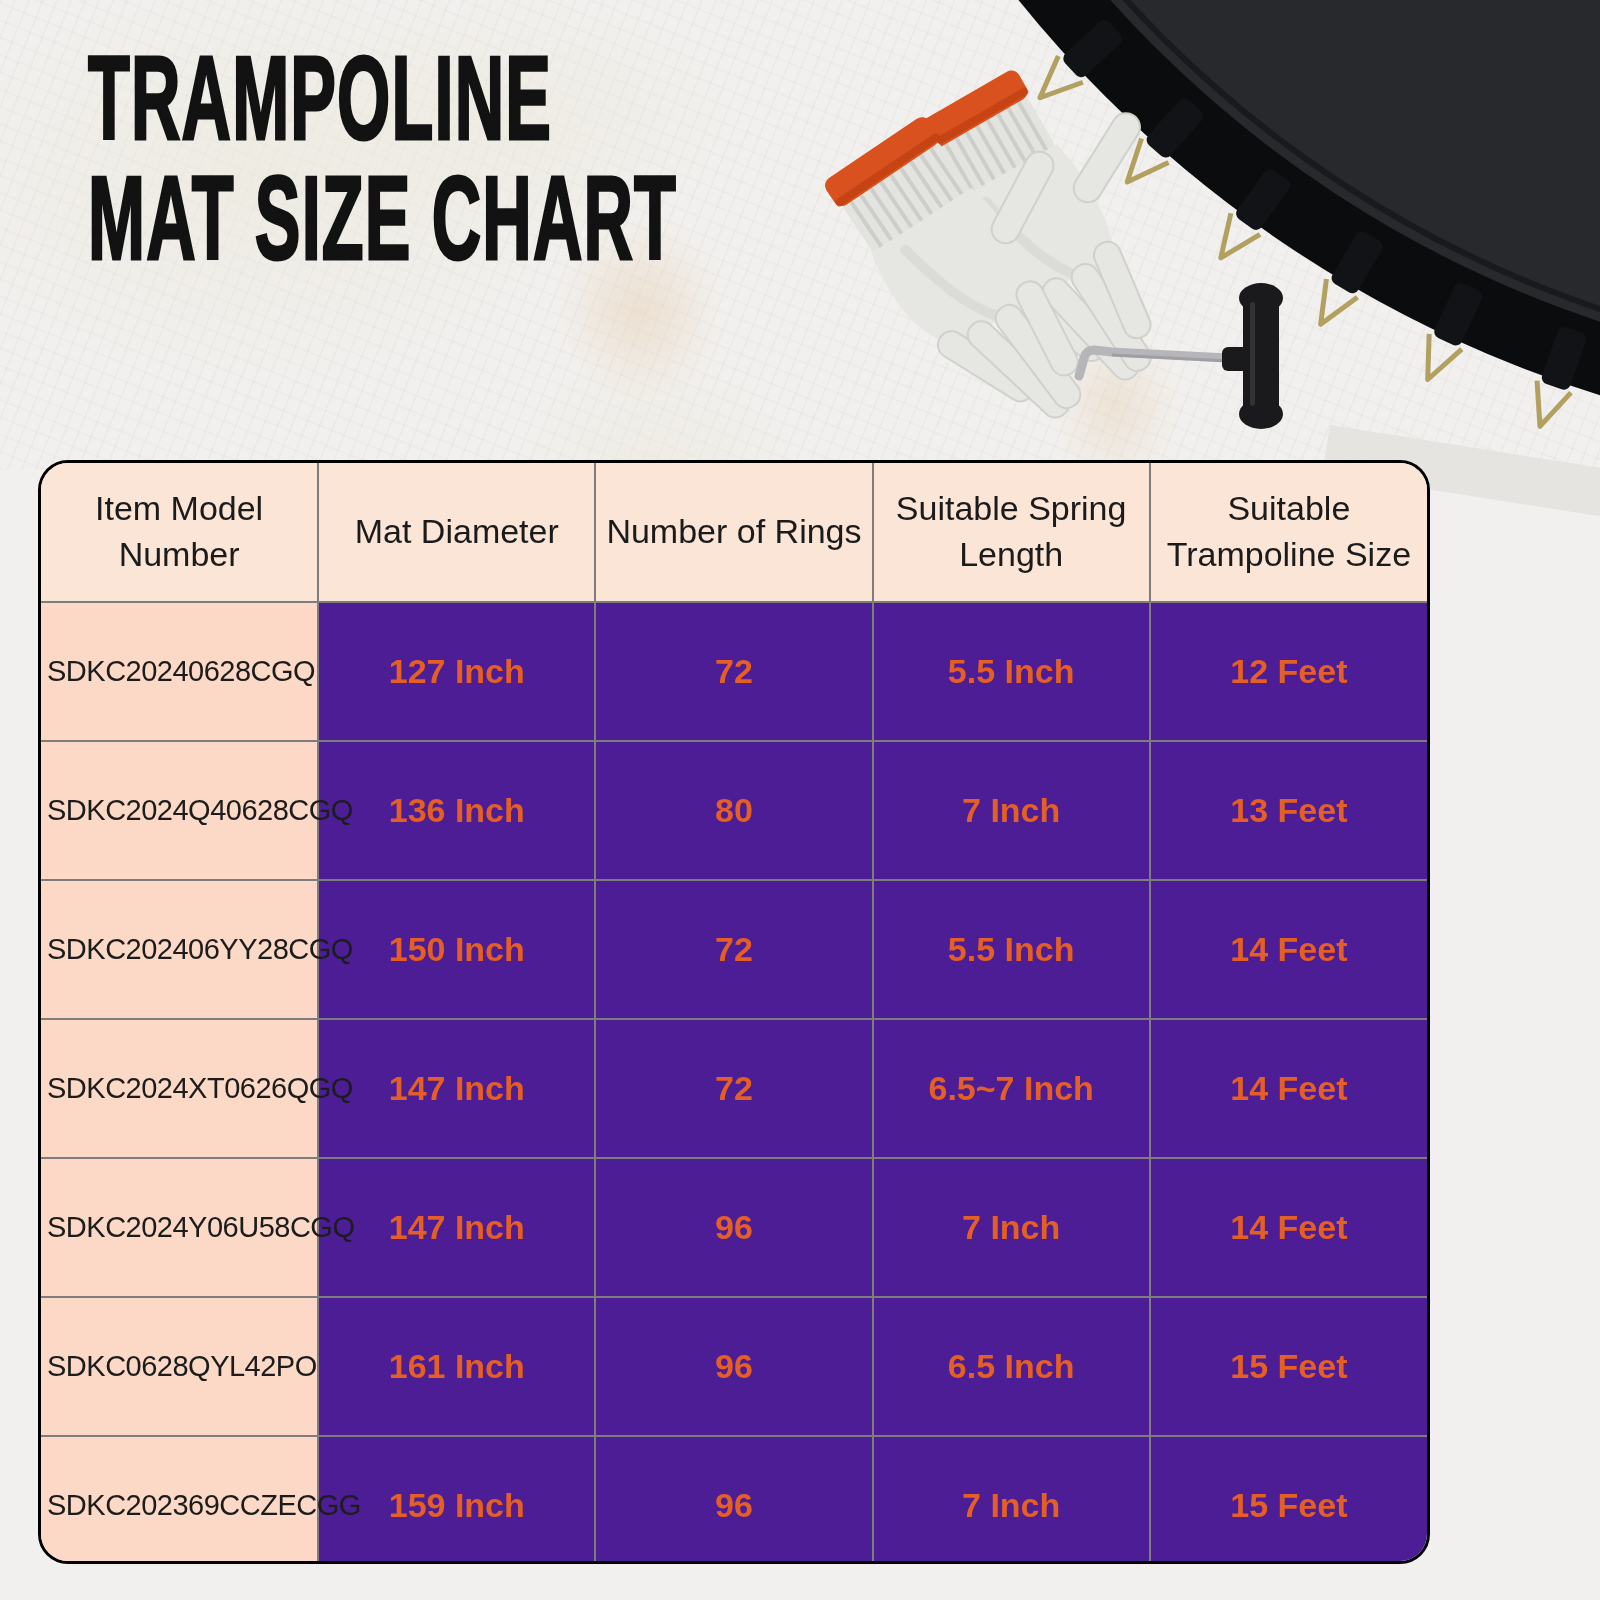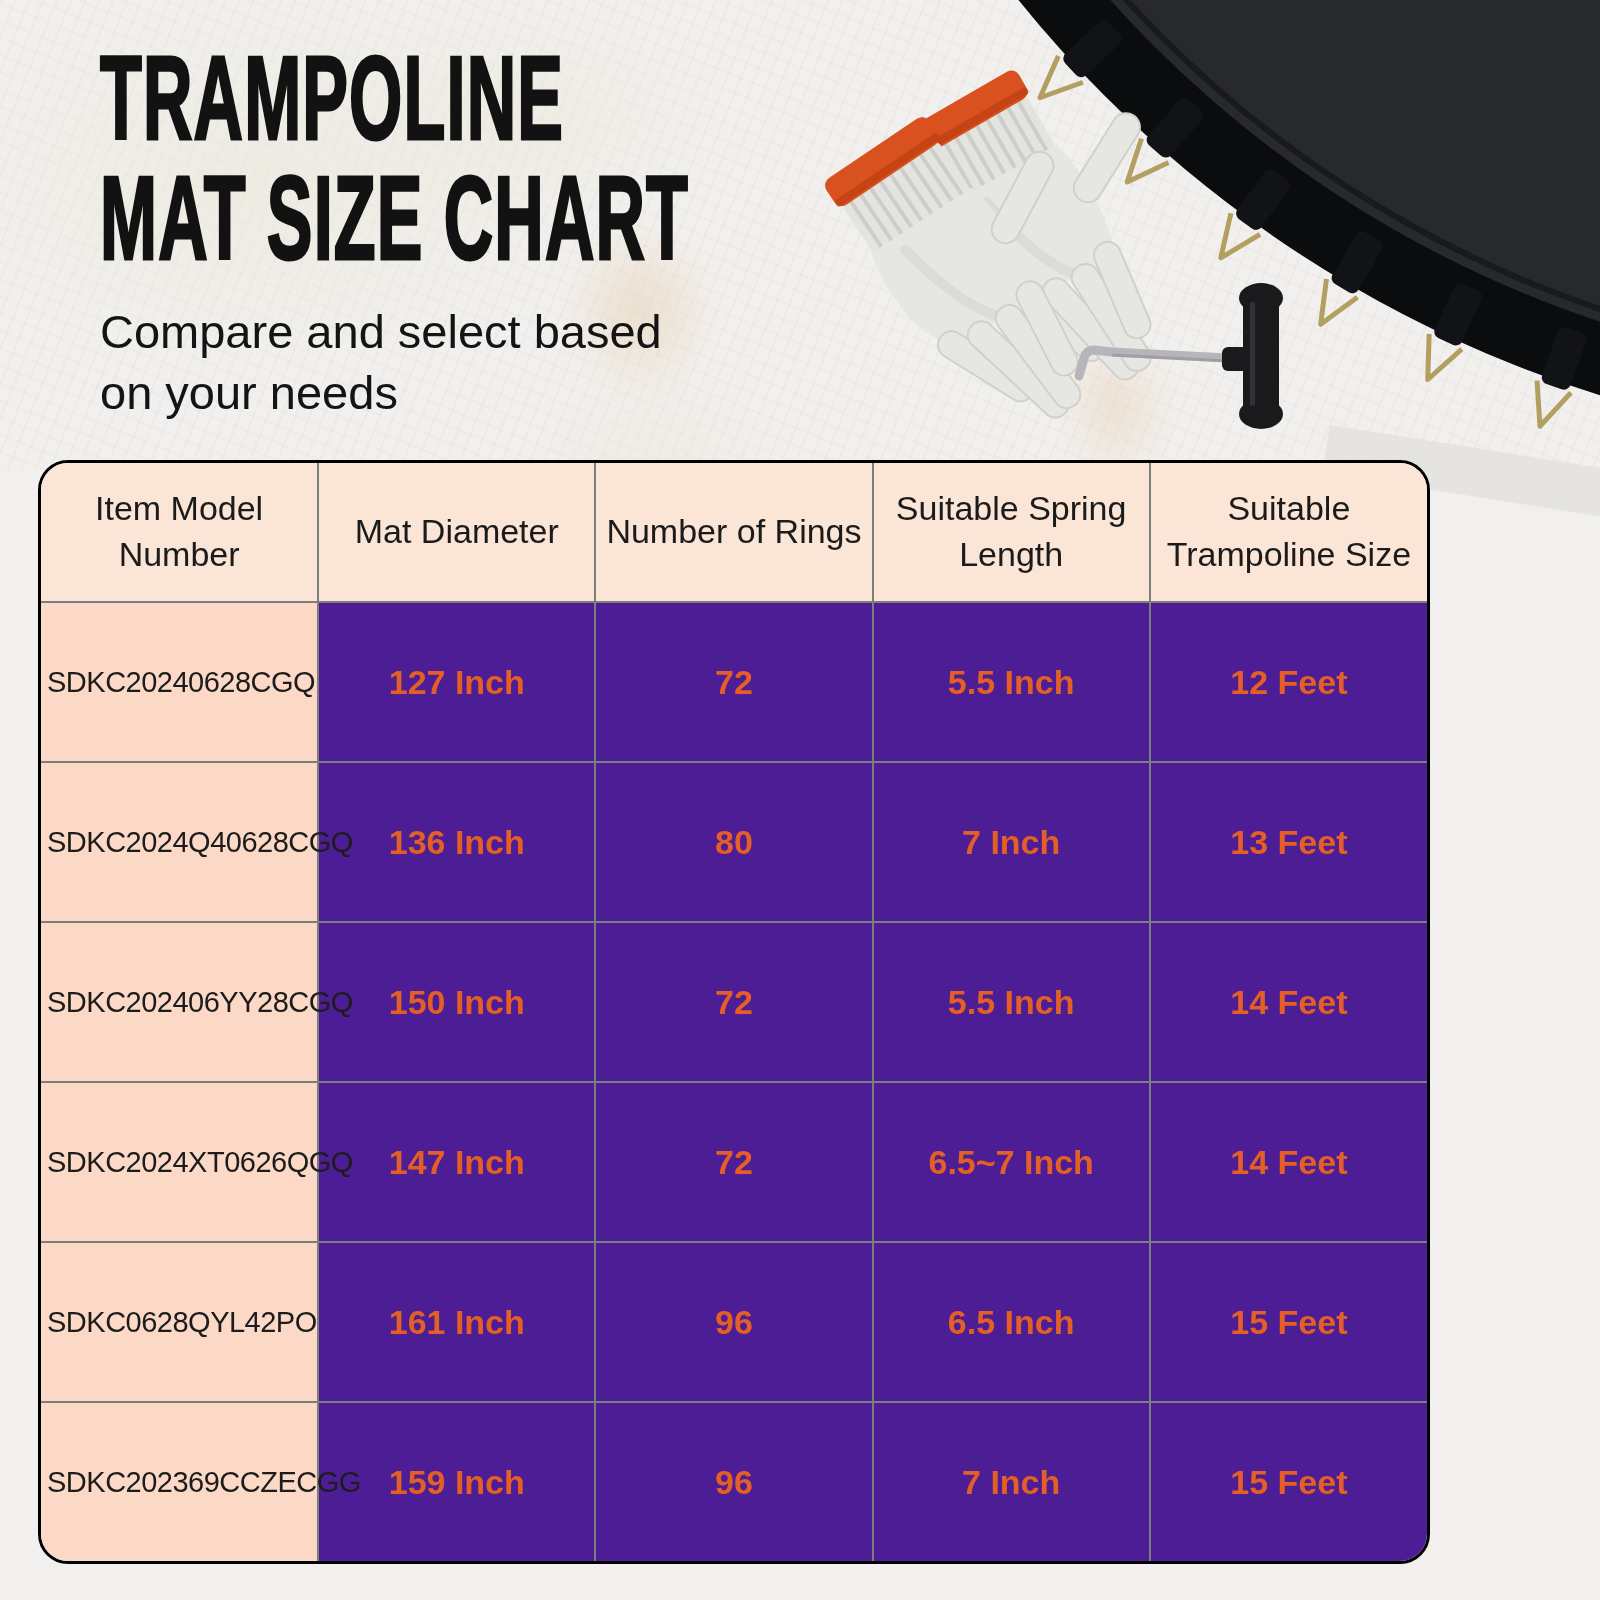--- a/index.html
+++ b/index.html
@@ -11,21 +11,21 @@
   
   .photo-texture{
     position:absolute;left:0;top:0;width:1600px;height:470px;z-index:1;
     background:
       repeating-linear-gradient(112deg, rgba(188,186,178,.10) 0 2px, rgba(0,0,0,0) 2px 13px),
       repeating-linear-gradient(22deg, rgba(188,186,178,.08) 0 2px, rgba(0,0,0,0) 2px 16px);
     pointer-events:none;
   }
   .decor{position:absolute;left:0;top:0;z-index:2;pointer-events:none;}
 
-  .header-block{position:absolute;left:100px;top:38px;z-index:4;}
+  .header-block{position:absolute;left:88px;top:38px;z-index:4;}
   .title{
     margin:0;color:#121212;font-weight:bold;
     font-size:118px;line-height:1.02;letter-spacing:2px;
     white-space:pre-line;
     transform:scaleX(0.58);transform-origin:0 0;
     -webkit-text-stroke:3px #121212;
   }
   .subtitle{
     margin:22px 0 0 0;color:#141414;
     font-size:47px;line-height:1.3;white-space:pre-line;font-weight:400;
@@ -150,22 +150,20 @@
     <rect x="1243" y="286" width="36" height="140" rx="18" fill="#1a1a1c"></rect>
     <ellipse cx="1261" cy="298" rx="22" ry="15" fill="#1a1a1c"></ellipse>
     <ellipse cx="1261" cy="414" rx="22" ry="15" fill="#1a1a1c"></ellipse>
     <rect x="1250" y="302" width="5" height="104" rx="2.5" fill="#323235"></rect>
   </g>
 </svg>
 
 <div class="header-block">
   <h1 class="title">TRAMPOLINE
 MAT SIZE CHART</h1>
-  <p class="subtitle">Compare and select based
-on your needs</p>
 </div>
 
 <div class="table-wrap">
   <table class="size-chart">
     <thead>
       <tr>
         <th>Item Model Number</th>
         <th>Mat Diameter</th>
         <th>Number of Rings</th>
         <th>Suitable Spring Length</th>
@@ -195,20 +193,27 @@
         <td class="val">14 Feet</td>
       </tr>
       <tr>
         <td class="model">SDKC2024XT0626QGQ</td>
         <td class="val">147 Inch</td>
         <td class="val">72</td>
         <td class="val">6.5~7 Inch</td>
         <td class="val">14 Feet</td>
       </tr>
       <tr>
+        <td class="model">SDKC2024Y06U58CGQ</td>
+        <td class="val">147 Inch</td>
+        <td class="val">96</td>
+        <td class="val">7 Inch</td>
+        <td class="val">14 Feet</td>
+      </tr>
+      <tr>
         <td class="model">SDKC0628QYL42PO</td>
         <td class="val">161 Inch</td>
         <td class="val">96</td>
         <td class="val">6.5 Inch</td>
         <td class="val">15 Feet</td>
       </tr>
       <tr>
         <td class="model">SDKC202369CCZECGG</td>
         <td class="val">159 Inch</td>
         <td class="val">96</td>

